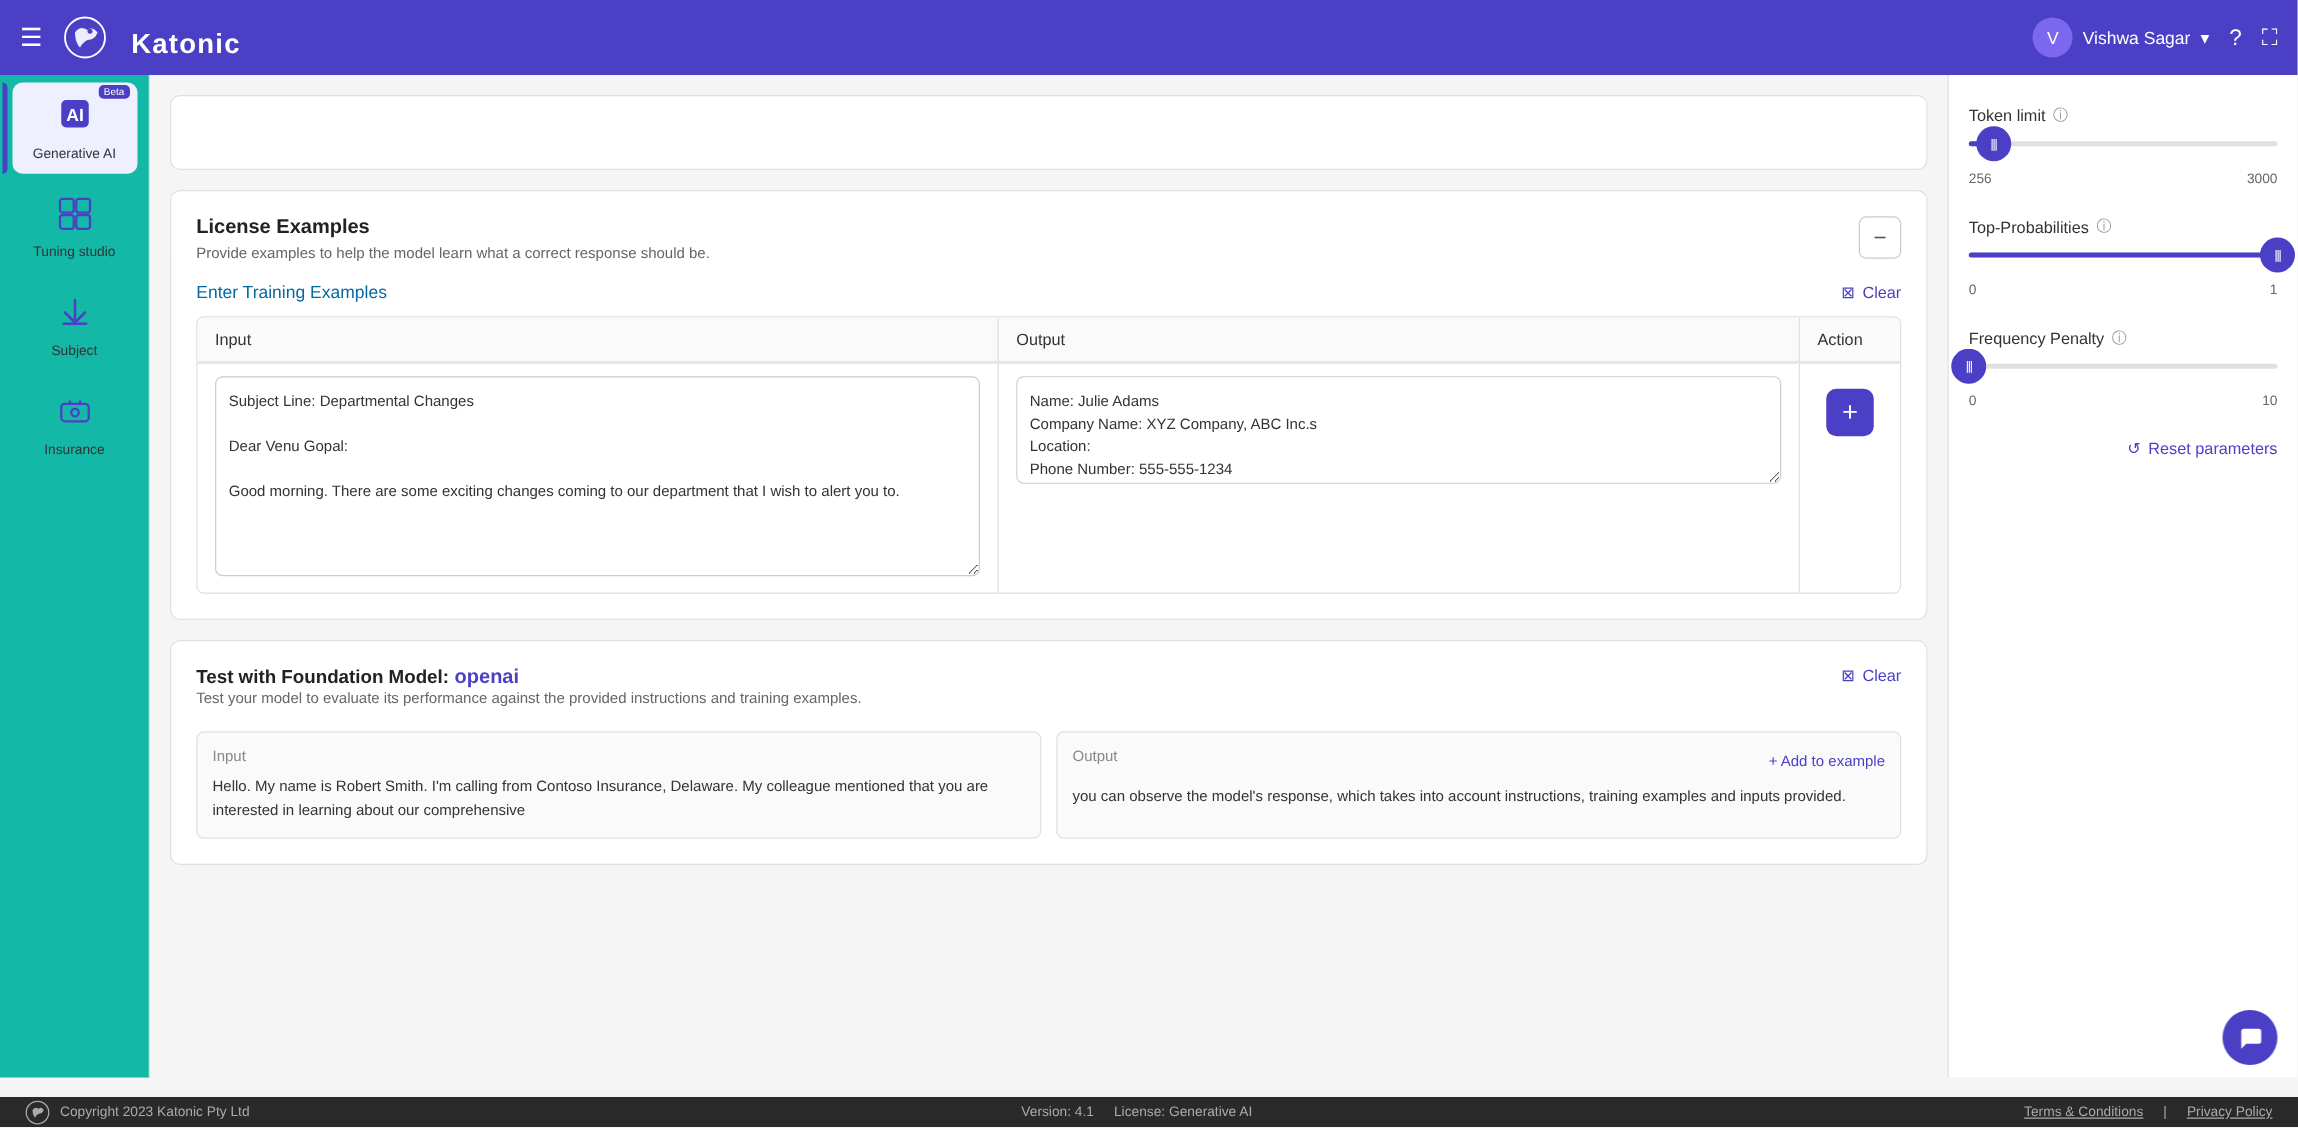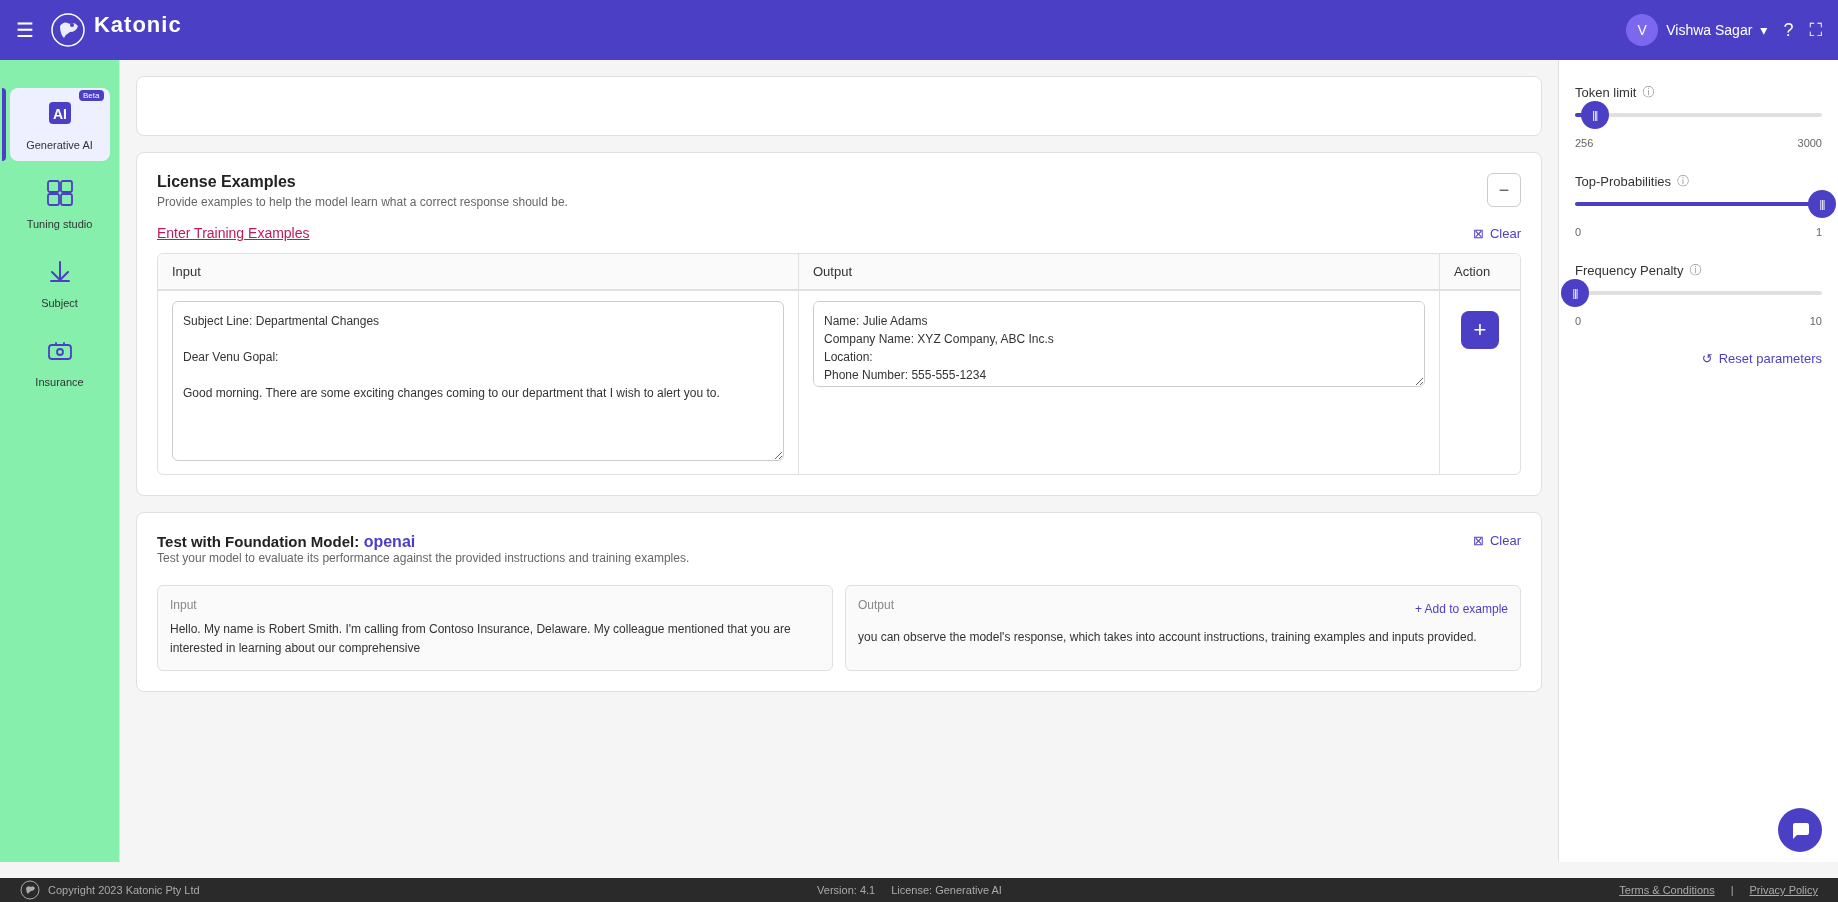--- a/index.html
+++ b/index.html
@@ -13,39 +13,39 @@
       background: #4B3FC5;
       height: 60px;
       padding: 0 16px;
       position: fixed;
       top: 0; left: 0; right: 0;
       z-index: 100;
     }
     .header-left { display: flex; align-items: center; gap: 16px; }
     .header-right { display: flex; align-items: center; gap: 16px; }
     .hamburger { color: white; font-size: 20px; cursor: pointer; }
-    .logo { display: flex; align-items: flex-start; gap: 8px; }
+    .logo { display: flex; align-items: flex-end; gap: 19px; }
     .logo-text { color: white; font-size: 22px; font-weight: 600; letter-spacing: 1px; }
     .user-info { display: flex; align-items: center; gap: 8px; color: white; font-size: 14px; cursor: pointer; }
     .user-avatar { width: 32px; height: 32px; border-radius: 50%; background: #7B68EE; display: flex; align-items: center; justify-content: center; color: white; font-size: 14px; }
     .header-icon { color: white; font-size: 18px; cursor: pointer; }
 
     
     .sidebar {
       position: fixed;
       top: 60px;
       left: 0;
       width: 120px;
       bottom: 40px;
-      background: #86efac;
+      background: #14b8a6;
       border-right: 1px solid #e0e0e0;
       display: flex;
       flex-direction: column;
       align-items: center;
-      padding-top: 28px;
+      padding-top: 6px;
       gap: 8px;
     }
     .sidebar-item {
       display: flex;
       flex-direction: column;
       align-items: center;
       gap: 4px;
       padding: 10px 8px;
       border-radius: 8px;
       cursor: pointer;
@@ -138,21 +138,21 @@
       color: #555;
     }
 
     
     .section-header {
       display: flex;
       justify-content: space-between;
       align-items: center;
       margin-bottom: 12px;
     }
-    .section-label { font-size: 14px; font-weight: 500; color: #be185d; text-decoration: underline; }
+    .section-label { font-size: 14px; font-weight: 500; color: #0369a1; }
     .clear-btn {
       display: flex;
       align-items: center;
       gap: 6px;
       color: #4B3FC5;
       font-size: 13px;
       cursor: pointer;
       border: none;
       background: none;
     }

